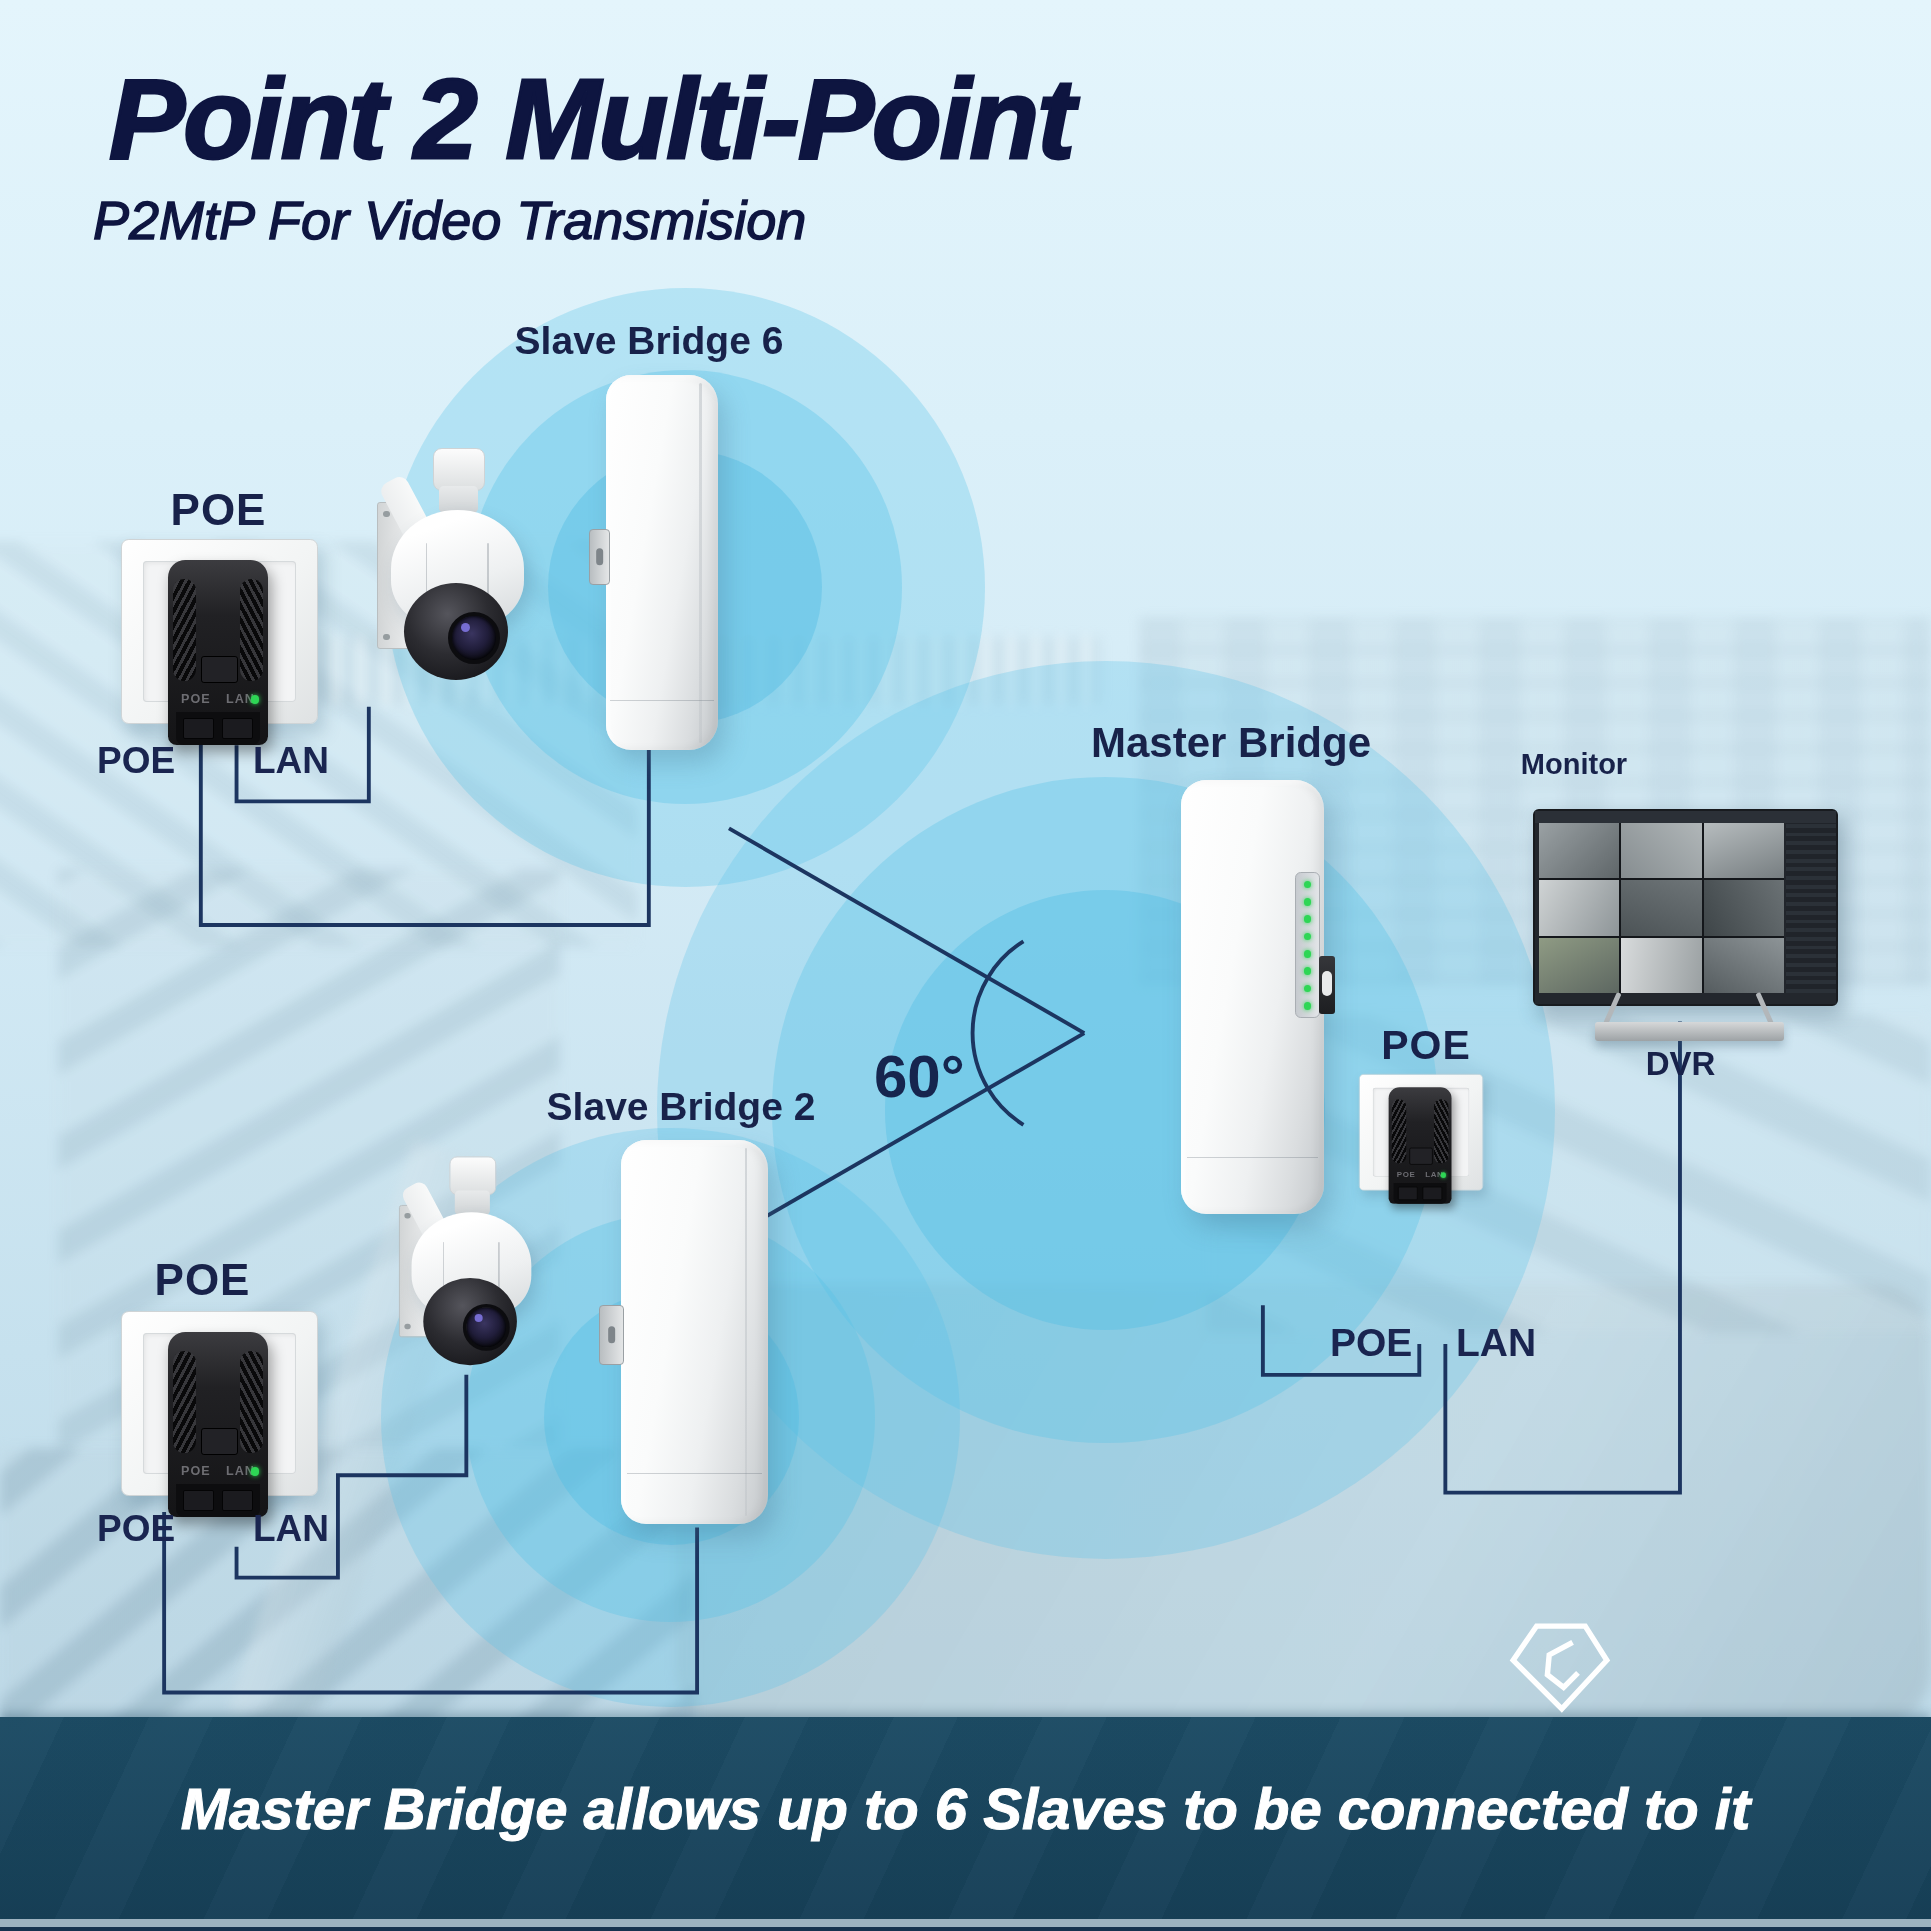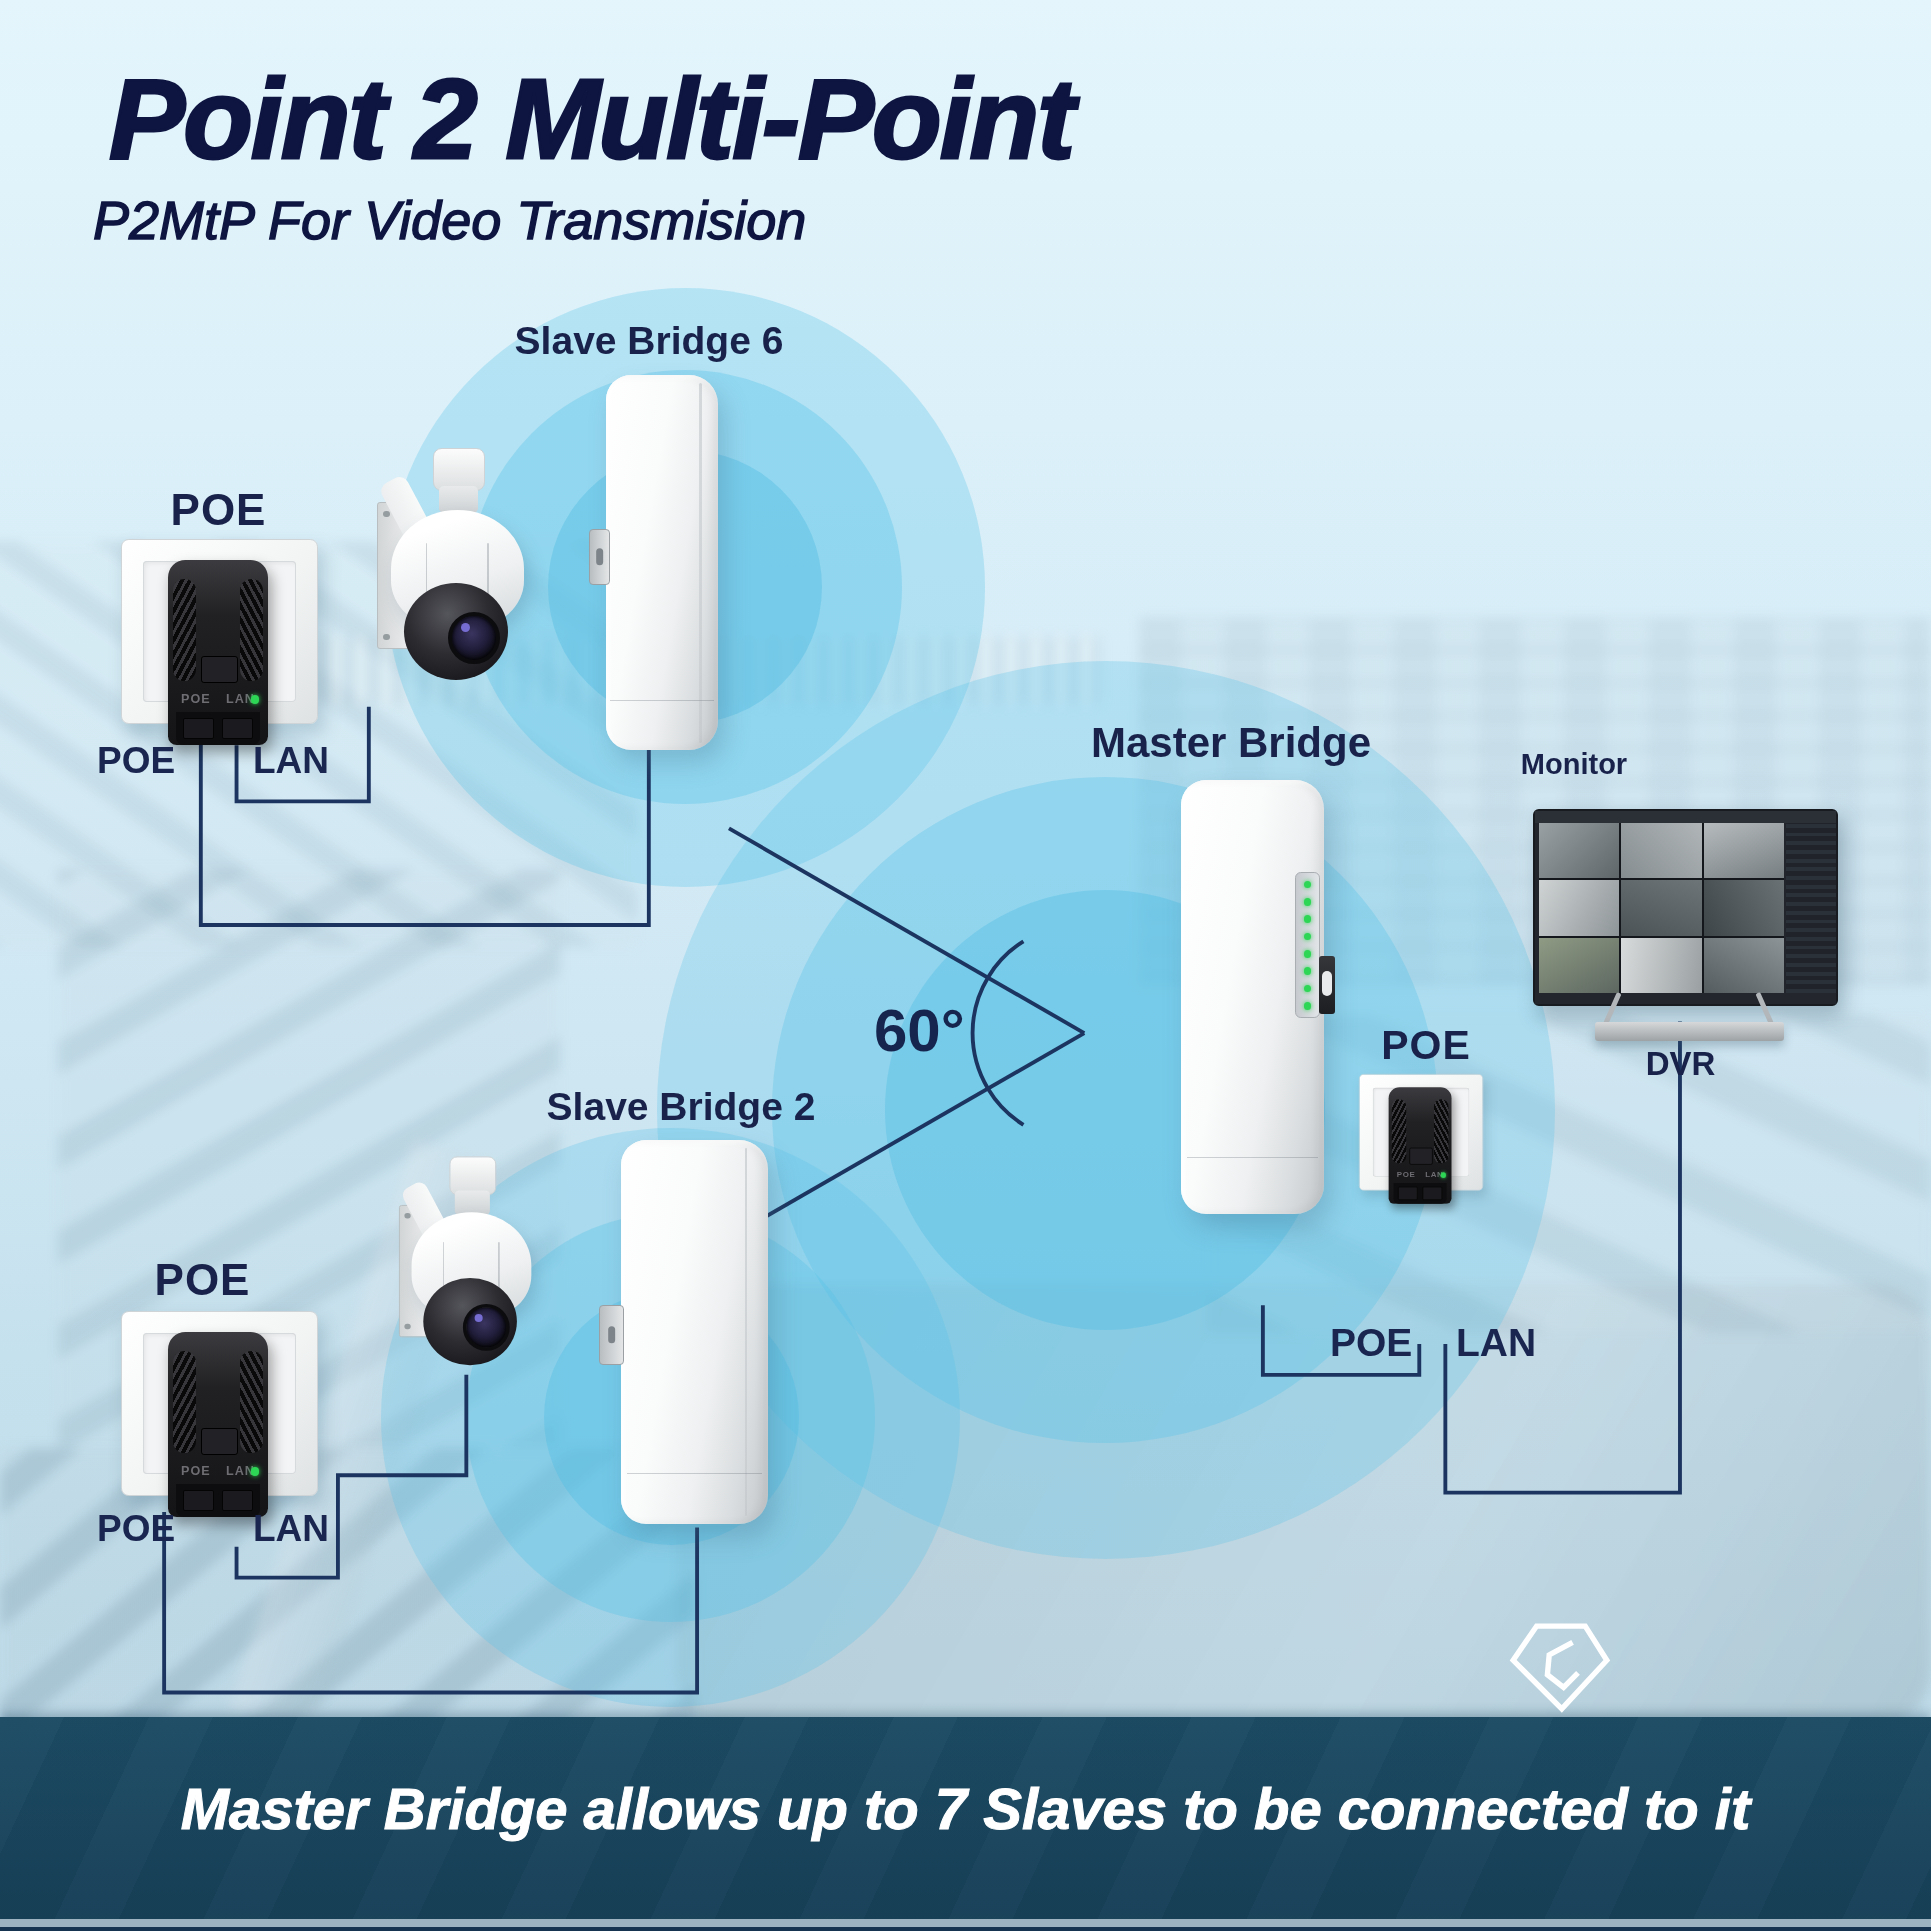--- a/index.html
+++ b/index.html
@@ -21,21 +21,21 @@
     letter-spacing:-1.9px;-webkit-text-stroke:2.9px #0e1540;line-height:1.1;margin-left:20px;
   }
   .subtitle{
     left:93px;top:189px;width:1159px;
     font-size:54px;font-weight:400;font-style:italic;color:#0e1540;
     -webkit-text-stroke:1.4px #0e1540;letter-spacing:0px;
   }
   .dev-label{font-weight:700;color:#18224a;text-align:center;}
   .heading-poe{font-weight:700;color:#18224a;text-align:center;font-size:44px;letter-spacing:1px;}
   .port-label{font-weight:700;color:#1a2550;font-size:37px;}
-  .angle-label{font-weight:700;color:#16254e;font-size:60px;}
+  .angle-label{font-weight:700;color:#16254e;font-size:60px;margin-top:46px;}
   
   .bridge{
     position:absolute;border-radius:25px 29px 29px 25px;
     background:linear-gradient(100deg,#ffffff 0%,#fafbfb 38%,#eef0f1 62%,#dadddf 82%,#c3c7ca 100%);
     box-shadow:7.7px 13.5px 25px rgba(70,110,135,.28), inset -5.8px 0 9.7px rgba(0,0,0,.06), inset 2.9px 2.9px 5.8px #fff;
   }
   .bridge .seam{
     position:absolute;left:4%;right:4%;bottom:13%;height:0;
     border-top:1.9px solid rgba(90,100,110,.28);
   }
@@ -396,21 +396,21 @@
   </div>
   <div class="mon-side"></div>
   <div class="mon-bottom"></div>
 </div>
 <div class="leg" style="left:1607px;top:991px;transform:rotate(24deg);"></div>
 <div class="leg" style="left:1765px;top:991px;transform:rotate(-24deg);"></div>
 <div class="mon-base"></div>
 
 <div class="abs banner">
   <div class="banner-tex"></div>
-  <div class="banner-text">Master Bridge allows up to 7 Slaves to be connected to it</div>
+  <div class="banner-text">Master Bridge allows up to 6 Slaves to be connected to it</div>
 </div>
 <div class="abs strip1"></div>
 <div class="abs strip2"></div>
 
 <div class="abs logo">
   <svg width="108" height="97" viewBox="0 0 120 104">
     <path d="M34 6 L88 6 L112 44 L62 98 L8 44 Z" fill="none" stroke="#ffffff" stroke-width="6" stroke-linejoin="miter"></path>
     <path d="M74 24 L48 38 L46 60 L64 74 L80 58" fill="none" stroke="#ffffff" stroke-width="6"></path>
   </svg>
 </div>

